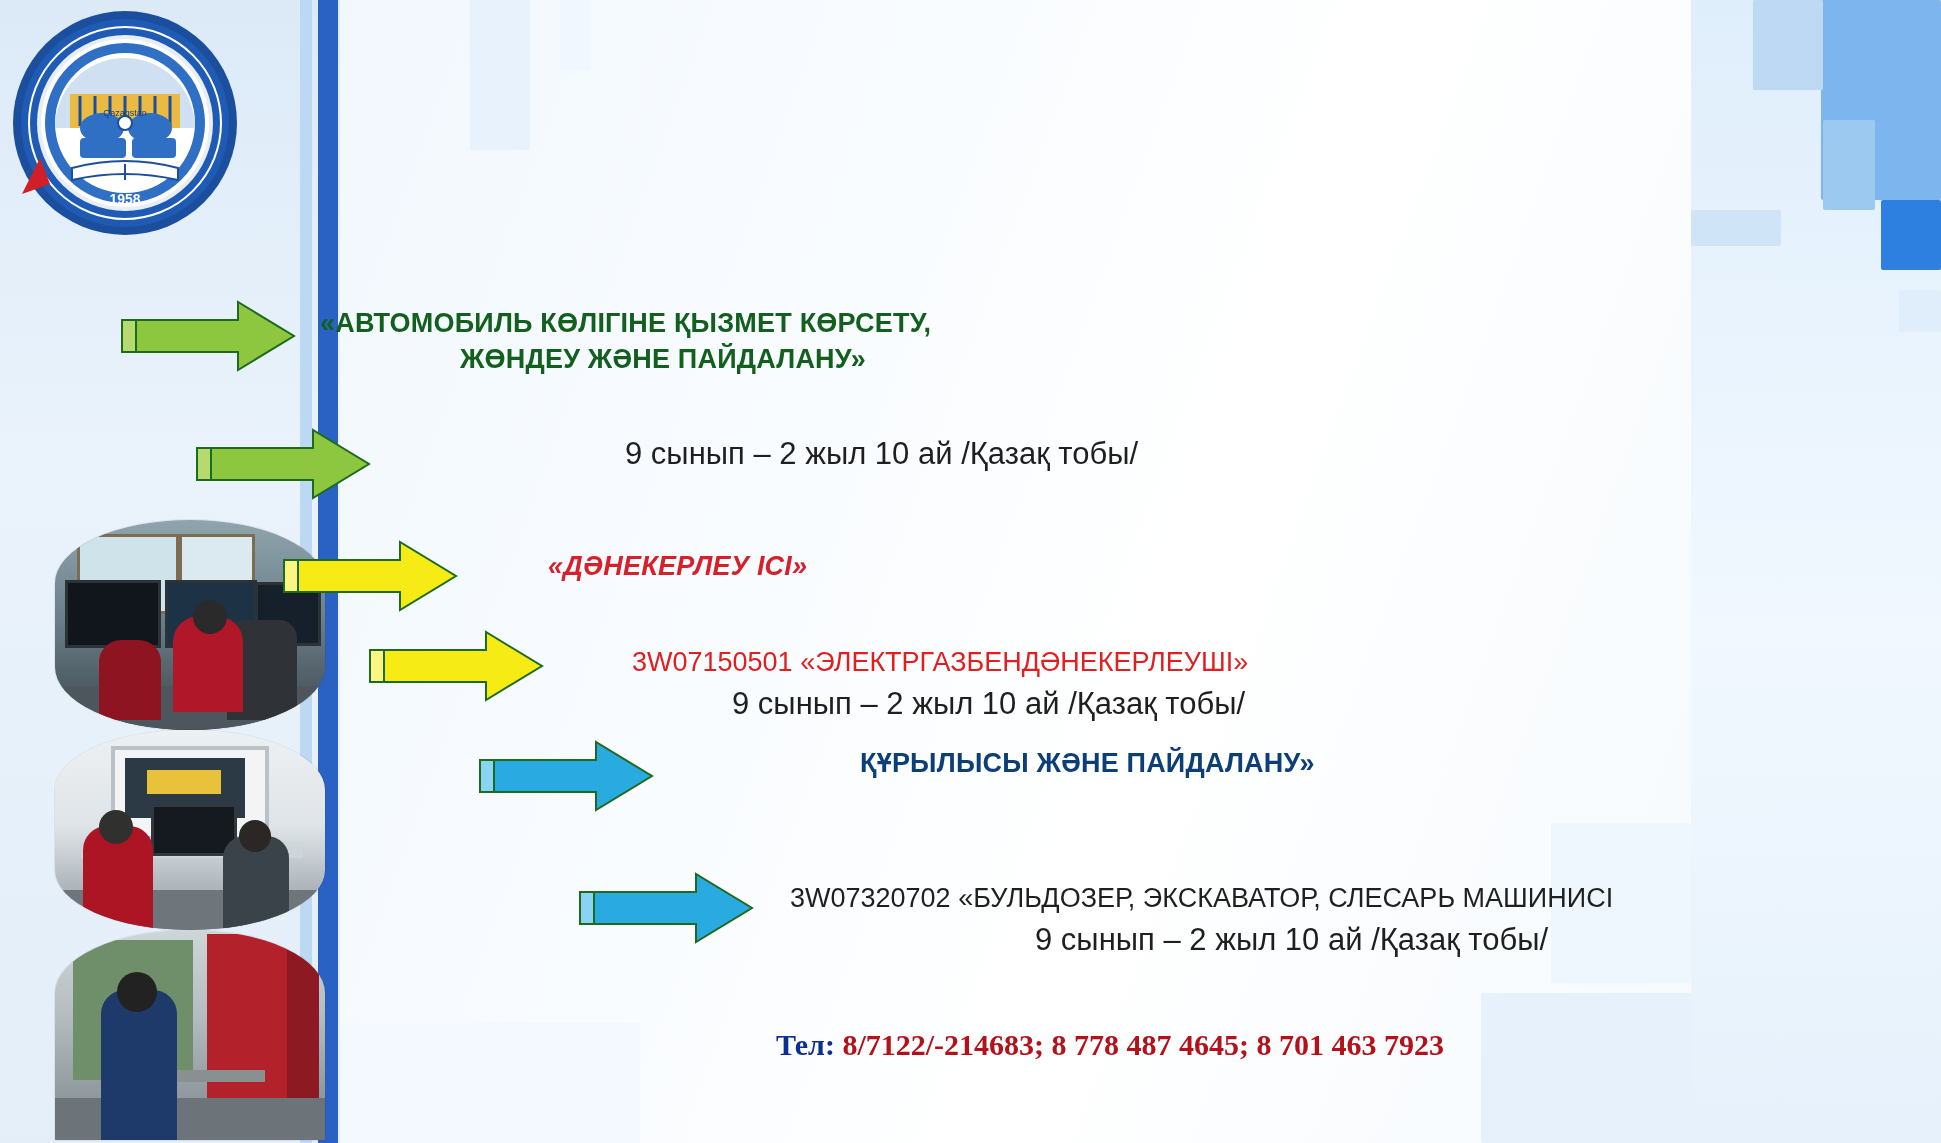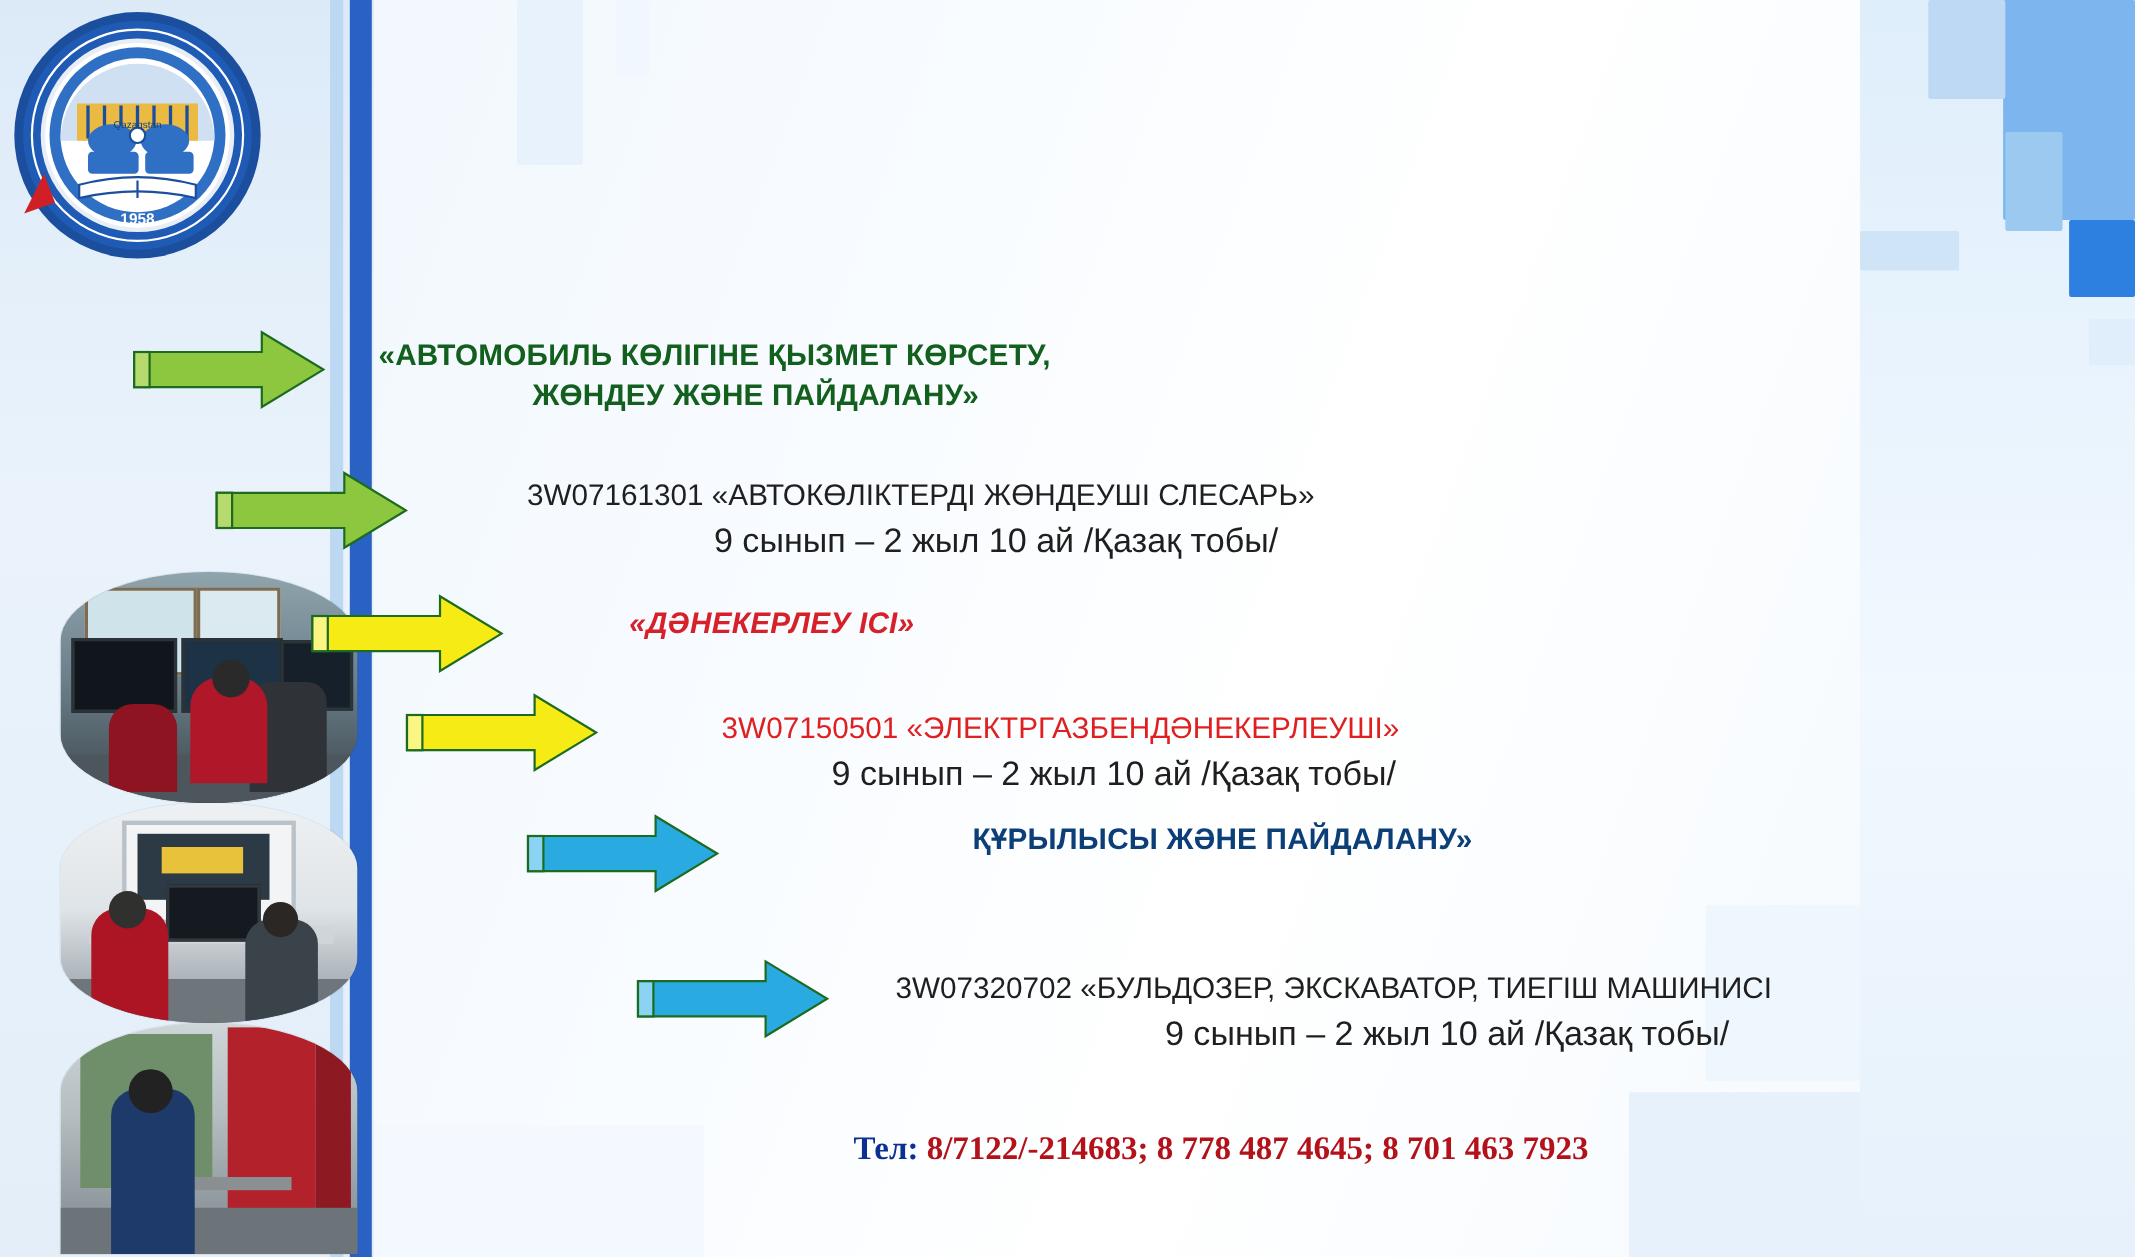--- a/index.html
+++ b/index.html
@@ -133,21 +133,21 @@
   .p3-person { position:absolute; left:46px; top:60px; width:76px; height:150px; background:#1d3a6b; border-radius:24px 24px 0 0; }
   .p3-head { position:absolute; left:62px; top:42px; width:40px; height:40px; border-radius:50%; background:#222; }
   .p3-table { position:absolute; left:120px; top:140px; width:90px; height:12px; background:#8a8f92; }
   .p3-floor { position:absolute; left:0; bottom:0; width:100%; height:42px; background:#6d7479; }
 
   
   .arrow { position: absolute; }
   .arrow svg { display: block; }
 
   
-  .block { position: absolute; margin-left: 24px; }
+  .block { position: absolute; }
   .spec-title {
     font-size: 27px;
     font-weight: bold;
     line-height: 1.35;
     letter-spacing: 0.2px;
   }
   .green-title { color: #125f1e; }
   .red-title { color: #d6212b; }
   .blue-title { color: #0c3f78; }
   .code-line {
@@ -286,21 +286,20 @@
     <div class="spec-title green-title" style="padding-left:140px;">ЖӨНДЕУ ЖӘНЕ ПАЙДАЛАНУ»</div>
   </div>
 
   <div class="arrow" style="left:195px; top:428px;">
     <svg width="176" height="72" viewBox="0 0 176 72">
       <path d="M2 20 H118 V2 L174 36 L118 70 V52 H2 Z" fill="#8DC63F" stroke="#1d6b1f" stroke-width="2"></path>
       <rect x="2" y="20" width="14" height="32" fill="#b7da6e" stroke="#1d6b1f" stroke-width="2"></rect>
     </svg>
   </div>
   <div class="block" style="left:455px; top:432px; width:1100px;">
-    <div class="code-line">3W07161301 «АВТОКӨЛІКТЕРДІ ЖӨНДЕУШІ СЛЕСАРЬ»</div>
     <div class="sub-line" style="padding-left:170px;">9 сынып – 2  жыл 10 ай  /Қазақ тобы/</div>
   </div>
 
   <div class="arrow" style="left:282px; top:540px;">
     <svg width="176" height="72" viewBox="0 0 176 72">
       <path d="M2 20 H118 V2 L174 36 L118 70 V52 H2 Z" fill="#F6EB14" stroke="#1d6b1f" stroke-width="2"></path>
       <rect x="2" y="20" width="14" height="32" fill="#fbf584" stroke="#1d6b1f" stroke-width="2"></rect>
     </svg>
   </div>
   <div class="block" style="left:548px; top:548px; width:900px;font-style:italic;">
@@ -328,21 +327,21 @@
     <div class="spec-title blue-title" style="padding-left:145px;">ҚҰРЫЛЫСЫ ЖӘНЕ ПАЙДАЛАНУ»</div>
   </div>
 
   <div class="arrow" style="left:578px; top:872px;">
     <svg width="176" height="72" viewBox="0 0 176 72">
       <path d="M2 20 H118 V2 L174 36 L118 70 V52 H2 Z" fill="#29ABE2" stroke="#1d6b1f" stroke-width="2"></path>
       <rect x="2" y="20" width="14" height="32" fill="#8ad3f2" stroke="#1d6b1f" stroke-width="2"></rect>
     </svg>
   </div>
   <div class="block" style="left:790px; top:880px; width:1120px;">
-    <div class="code-line">3W07320702 «БУЛЬДОЗЕР, ЭКСКАВАТОР, ТИЕГІШ МАШИНИСІ</div>
+    <div class="code-line">3W07320702 «БУЛЬДОЗЕР, ЭКСКАВАТОР, СЛЕСАРЬ МАШИНИСІ</div>
     <div class="sub-line" style="padding-left:245px;">9 сынып – 2 жыл 10 ай  /Қазақ тобы/</div>
   </div>
 
   <div class="footer">
     <div>
       <span>Тел:</span>
       <span class="tel-num">8/7122/-214683; 8 778 487 4645; 8 701 463 7923</span>
     </div>
   </div>
 

